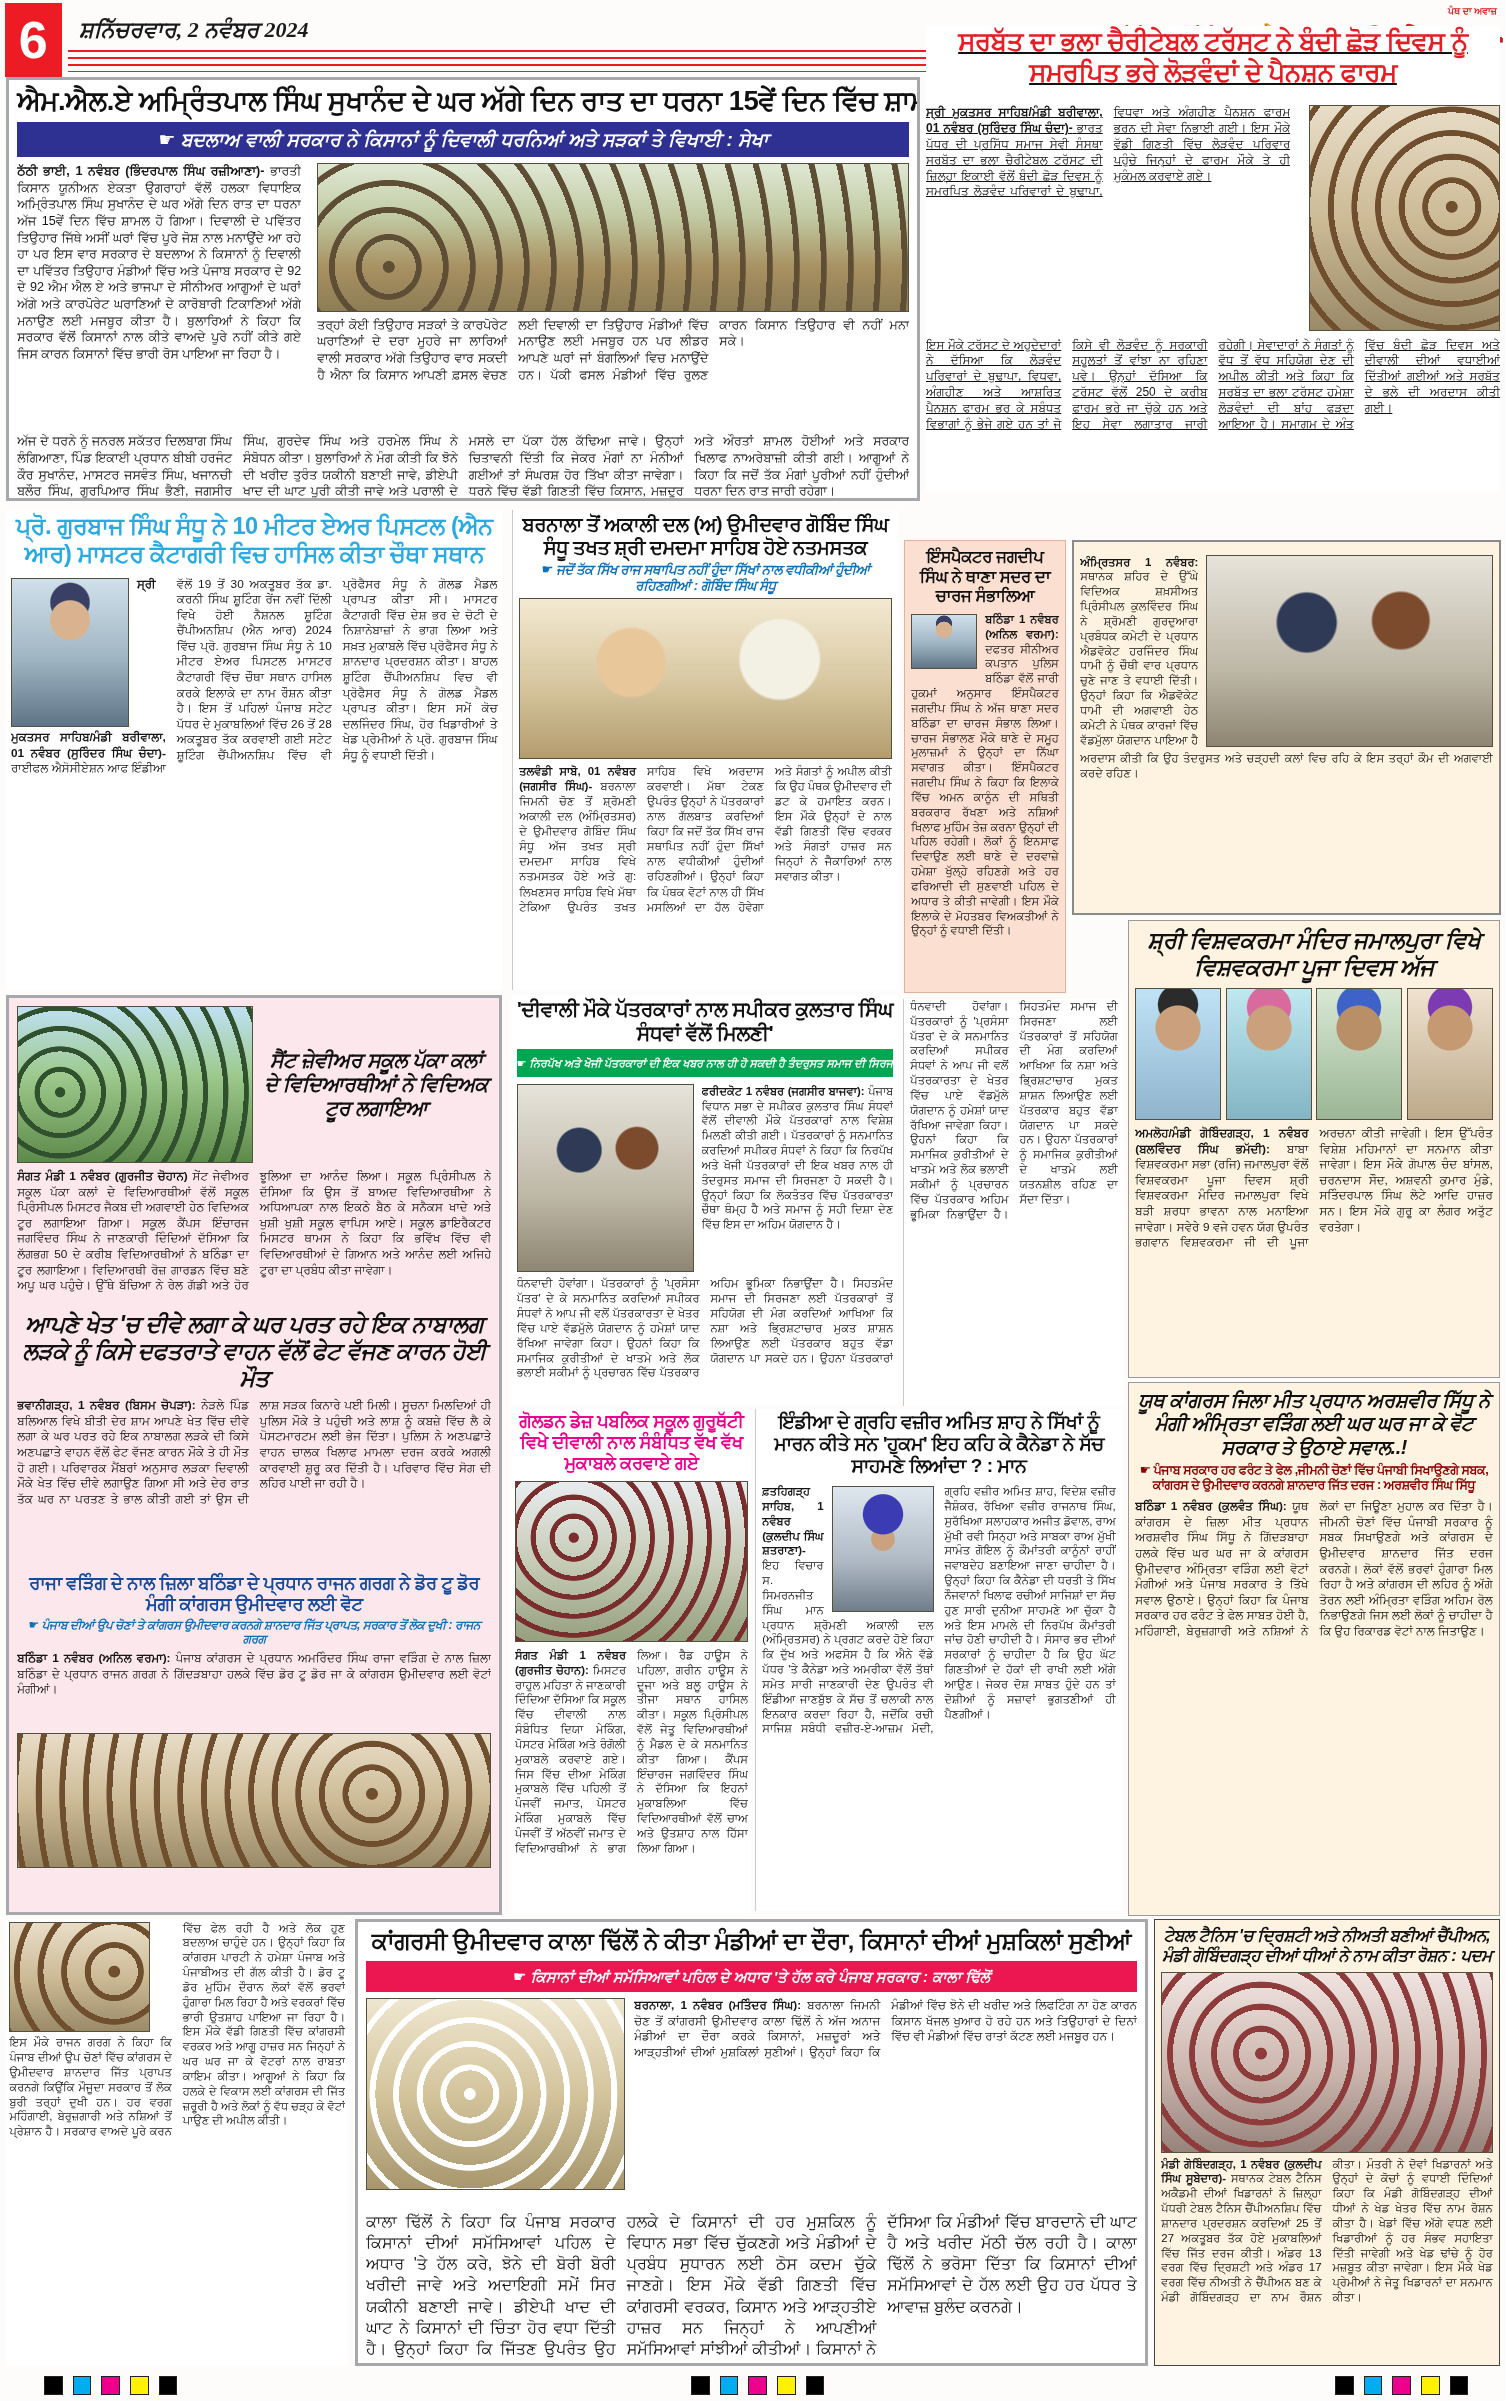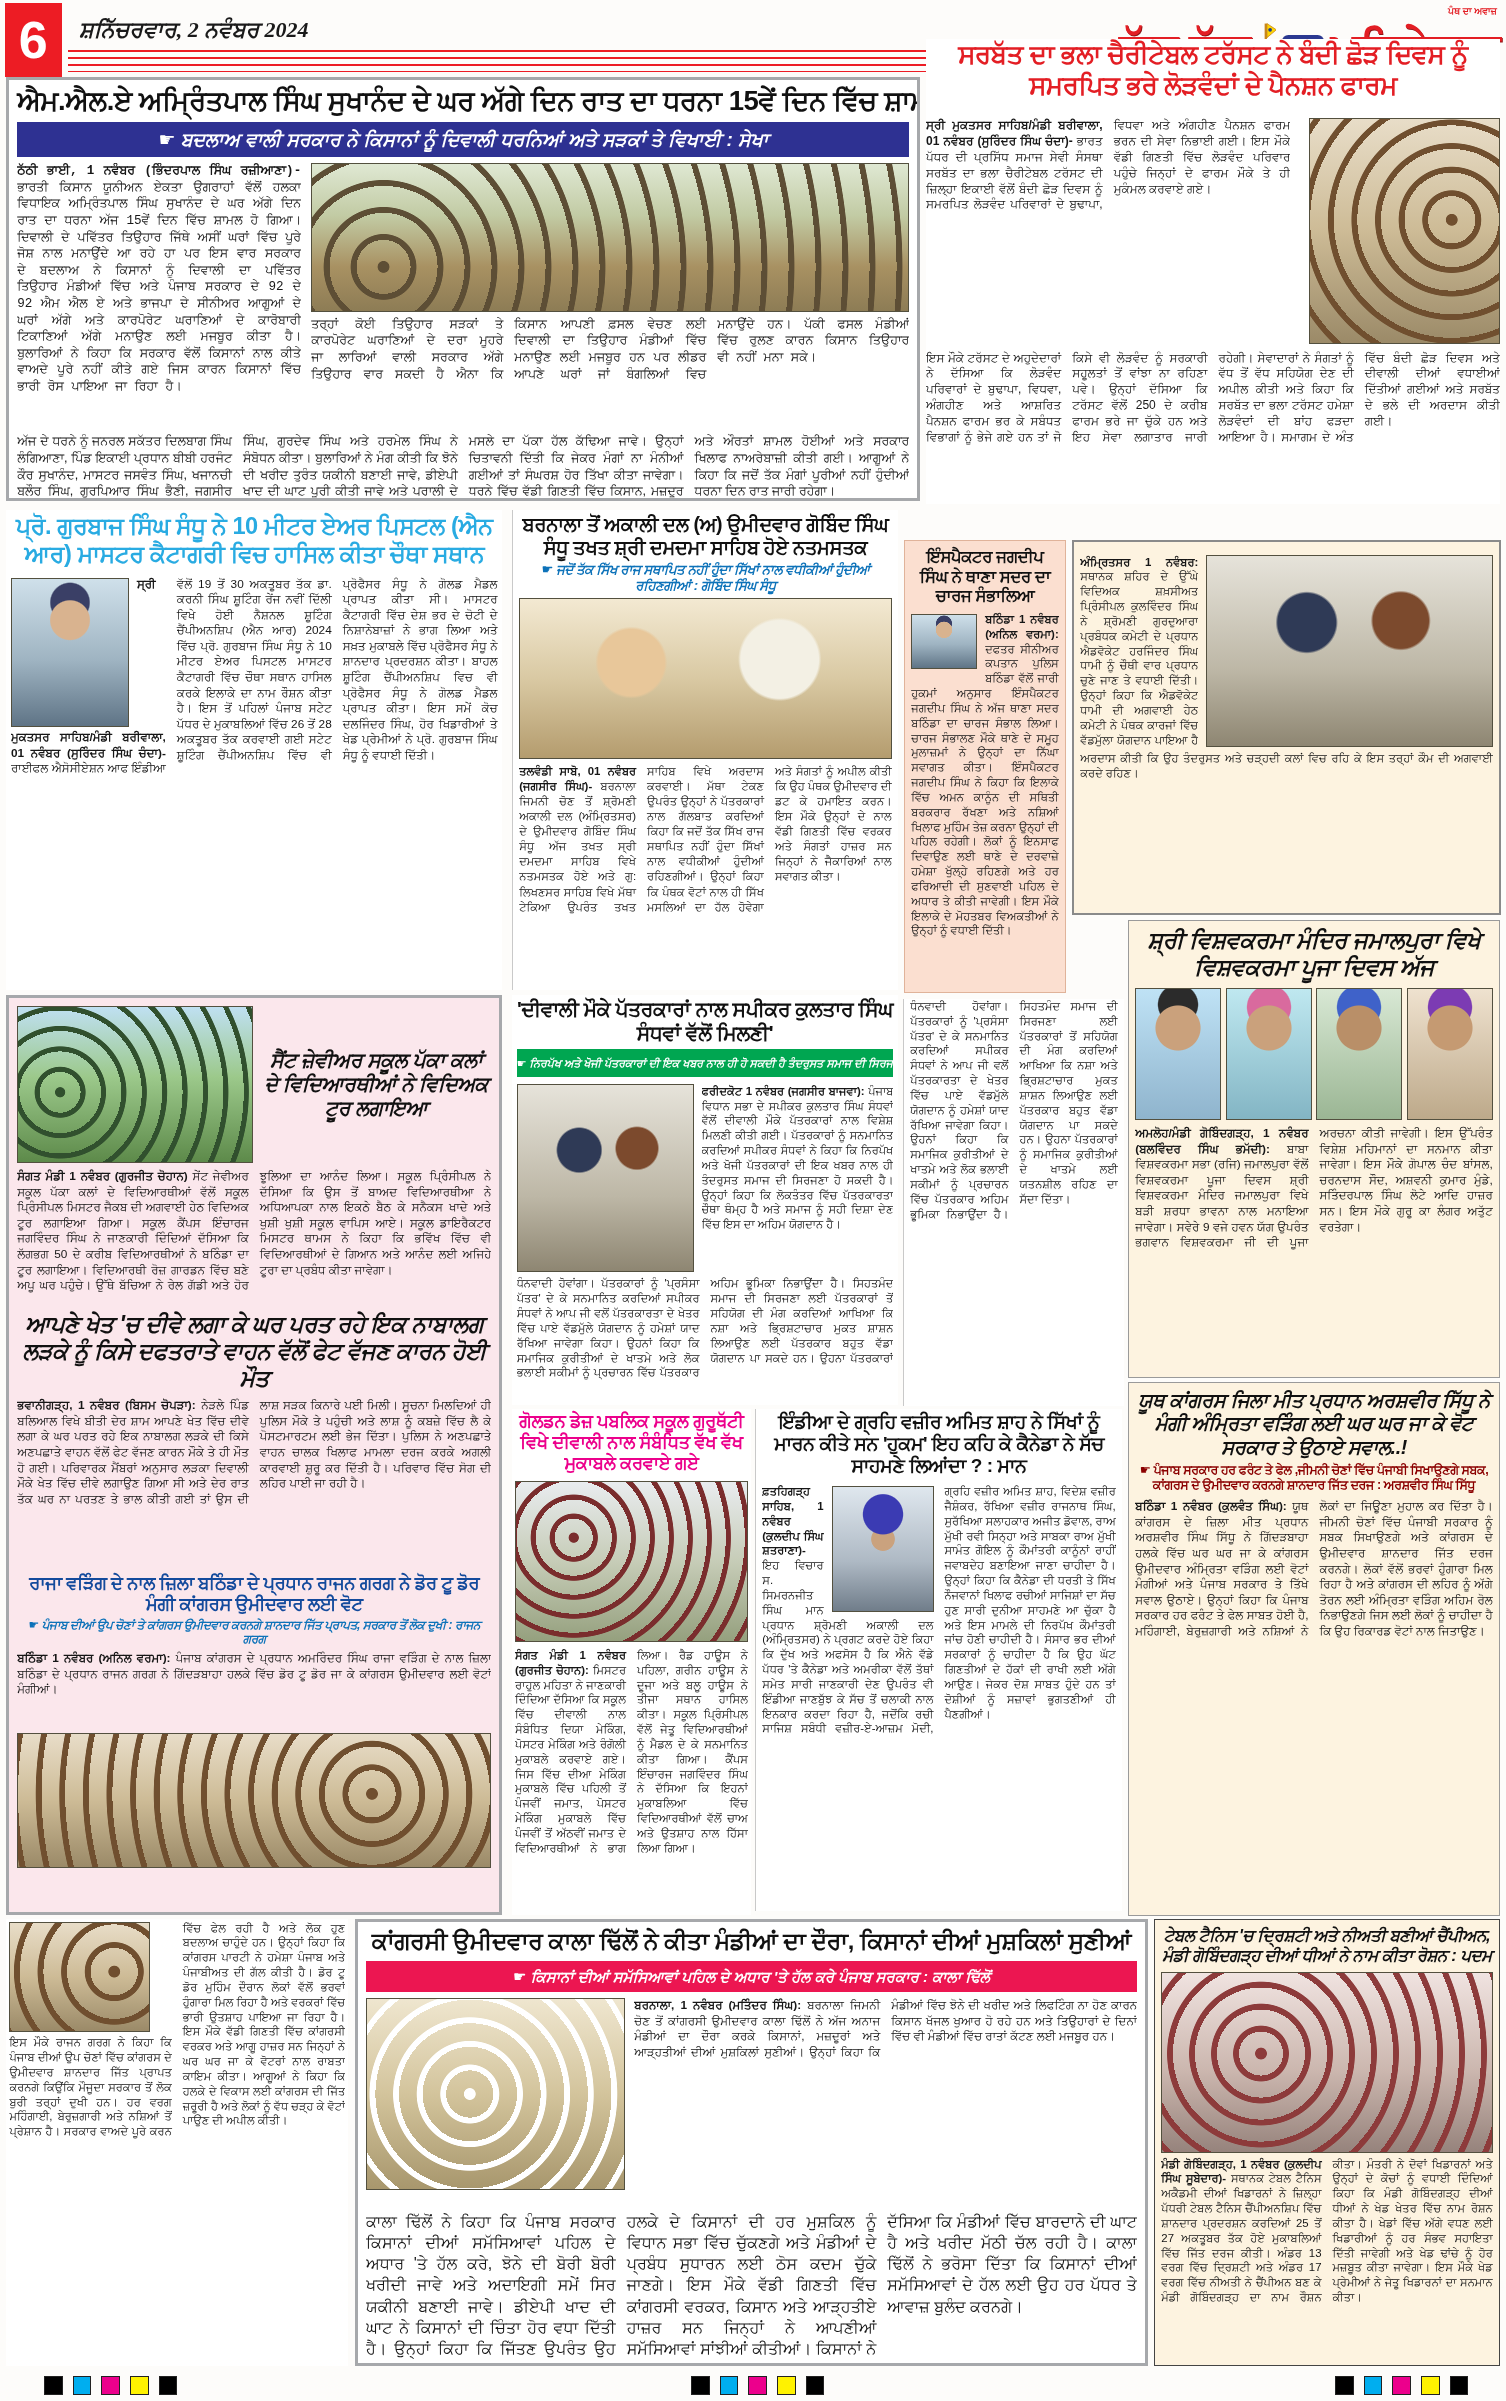--- a/index.html
+++ b/index.html
@@ -95,38 +95,38 @@
       </span>
       <span class="mh-da">ਦਾ</span>
       <span class="mh-red">ਪਹਿਰੇਦਾਰ</span>
       <span id="tagline">ਪੰਥ ਦਾ ਅਵਾਜ਼</span>
     </div>
   </div>
 
   <div class="sec" style="left:6.3px;top:77px;width:914px;height:424px;border:3.1px solid #a6a8ab;background:#fff;padding:4.7px 7.9px;">
     <div class="hl" style="font-size:27.5px;white-space:nowrap;">ਐਮ.ਐਲ.ਏ ਅਮ੍ਰਿੰਤਪਾਲ ਸਿੰਘ ਸੁਖਾਨੰਦ ਦੇ ਘਰ ਅੱਗੇ ਦਿਨ ਰਾਤ ਦਾ ਧਰਨਾ 15ਵੇਂ ਦਿਨ ਵਿੱਚ ਸ਼ਾਮਲ : ਬੀਕੇਯੂ ਏਕਤਾ ਉਗਰਾਹਾਂ</div>
     <div class="bar" style="background:#2e3192;font-size:19px;height:35px;line-height:35px;margin-top:4.7px;">☛ ਬਦਲਾਅ ਵਾਲੀ ਸਰਕਾਰ ਨੇ ਕਿਸਾਨਾਂ ਨੂੰ ਦਿਵਾਲੀ ਧਰਨਿਆਂ ਅਤੇ ਸੜਕਾਂ ਤੇ ਵਿਖਾਈ : ਸੇਖਾ</div>
-    <div style="display:flex;gap:10px;margin-top:6.3px;font-family:Liberation Mono, monospace;">
+    <div style="display:flex;gap:16px;margin-top:6.3px;">
       <div class="body" style="width:284px;height:264px;overflow:hidden;">
         <span class="byline">ਠੱਠੀ ਭਾਈ, 1 ਨਵੰਬਰ (ਭਿੰਦਰਪਾਲ ਸਿੰਘ ਰਜ਼ੀਆਣਾ)-</span>
         <span>ਭਾਰਤੀ ਕਿਸਾਨ ਯੂਨੀਅਨ ਏਕਤਾ ਉਗਰਾਹਾਂ ਵੱਲੋਂ ਹਲਕਾ ਵਿਧਾਇਕ ਅਮ੍ਰਿੰਤਪਾਲ ਸਿੰਘ ਸੁਖਾਨੰਦ ਦੇ ਘਰ ਅੱਗੇ ਦਿਨ ਰਾਤ ਦਾ ਧਰਨਾ ਅੱਜ 15ਵੇਂ ਦਿਨ ਵਿੱਚ ਸ਼ਾਮਲ ਹੋ ਗਿਆ। ਦਿਵਾਲੀ ਦੇ ਪਵਿੱਤਰ ਤਿਉਹਾਰ ਜਿੱਥੇ ਅਸੀਂ ਘਰਾਂ ਵਿੱਚ ਪੂਰੇ ਜੋਸ਼ ਨਾਲ ਮਨਾਉਂਦੇ ਆ ਰਹੇ ਹਾ ਪਰ ਇਸ ਵਾਰ ਸਰਕਾਰ ਦੇ ਬਦਲਾਅ ਨੇ ਕਿਸਾਨਾਂ ਨੂੰ ਦਿਵਾਲੀ ਦਾ ਪਵਿੱਤਰ ਤਿਉਹਾਰ ਮੰਡੀਆਂ ਵਿੱਚ ਅਤੇ ਪੰਜਾਬ ਸਰਕਾਰ ਦੇ 92 ਦੇ 92 ਐਮ ਐਲ ਏ ਅਤੇ ਭਾਜਪਾ ਦੇ ਸੀਨੀਅਰ ਆਗੂਆਂ ਦੇ ਘਰਾਂ ਅੱਗੇ ਅਤੇ ਕਾਰਪੋਰੇਟ ਘਰਾਣਿਆਂ ਦੇ ਕਾਰੋਬਾਰੀ ਟਿਕਾਣਿਆਂ ਅੱਗੇ ਮਨਾਉਣ ਲਈ ਮਜਬੂਰ ਕੀਤਾ ਹੈ। ਬੁਲਾਰਿਆਂ ਨੇ ਕਿਹਾ ਕਿ ਸਰਕਾਰ ਵੱਲੋਂ ਕਿਸਾਨਾਂ ਨਾਲ ਕੀਤੇ ਵਾਅਦੇ ਪੂਰੇ ਨਹੀਂ ਕੀਤੇ ਗਏ ਜਿਸ ਕਾਰਨ ਕਿਸਾਨਾਂ ਵਿੱਚ ਭਾਰੀ ਰੋਸ ਪਾਇਆ ਜਾ ਰਿਹਾ ਹੈ।</span>
       </div>
       <div style="flex:1;">
         <div class="photo p-crowd" style="width:100%;height:149px;"></div>
         <div class="body cols3" style="height:108px;margin-top:4.7px;overflow:hidden;">
           <span>ਤਰ੍ਹਾਂ ਕੋਈ ਤਿਉਹਾਰ ਸੜਕਾਂ ਤੇ ਕਾਰਪੋਰੇਟ ਘਰਾਣਿਆਂ ਦੇ ਦਰਾ ਮੂਹਰੇ ਜਾ ਲਾਰਿਆਂ ਵਾਲੀ ਸਰਕਾਰ ਅੱਗੇ ਤਿਉਹਾਰ ਵਾਰ ਸਕਦੀ ਹੈ ਐਨਾ ਕਿ ਕਿਸਾਨ ਆਪਣੀ ਫ਼ਸਲ ਵੇਚਣ ਲਈ ਦਿਵਾਲੀ ਦਾ ਤਿਉਹਾਰ ਮੰਡੀਆਂ ਵਿੱਚ ਮਨਾਉਣ ਲਈ ਮਜਬੂਰ ਹਨ ਪਰ ਲੀਡਰ ਆਪਣੇ ਘਰਾਂ ਜਾਂ ਬੰਗਲਿਆਂ ਵਿਚ ਮਨਾਉਂਦੇ ਹਨ। ਪੱਕੀ ਫਸਲ ਮੰਡੀਆਂ ਵਿੱਚ ਰੁਲਣ ਕਾਰਨ ਕਿਸਾਨ ਤਿਉਹਾਰ ਵੀ ਨਹੀਂ ਮਨਾ ਸਕੇ।</span>
         </div>
       </div>
     </div>
     <div class="body cols4" style="margin-top:6.3px;height:111px;overflow:hidden;">
       <span>ਅੱਜ ਦੇ ਧਰਨੇ ਨੂੰ ਜਨਰਲ ਸਕੱਤਰ ਦਿਲਬਾਗ ਸਿੰਘ ਲੰਗਿਆਣਾ, ਪਿੰਡ ਇਕਾਈ ਪ੍ਰਧਾਨ ਬੀਬੀ ਹਰਜੰਟ ਕੌਰ ਸੁਖਾਨੰਦ, ਮਾਸਟਰ ਜਸਵੰਤ ਸਿੰਘ, ਖਜਾਨਚੀ ਬਲੌਰ ਸਿੰਘ, ਗੁਰਪਿਆਰ ਸਿੰਘ ਭੈਣੀ, ਜਗਸੀਰ ਸਿੰਘ, ਗੁਰਦੇਵ ਸਿੰਘ ਅਤੇ ਹਰਮੇਲ ਸਿੰਘ ਨੇ ਸੰਬੋਧਨ ਕੀਤਾ। ਬੁਲਾਰਿਆਂ ਨੇ ਮੰਗ ਕੀਤੀ ਕਿ ਝੋਨੇ ਦੀ ਖਰੀਦ ਤੁਰੰਤ ਯਕੀਨੀ ਬਣਾਈ ਜਾਵੇ, ਡੀਏਪੀ ਖਾਦ ਦੀ ਘਾਟ ਪੂਰੀ ਕੀਤੀ ਜਾਵੇ ਅਤੇ ਪਰਾਲੀ ਦੇ ਮਸਲੇ ਦਾ ਪੱਕਾ ਹੱਲ ਕੱਢਿਆ ਜਾਵੇ। ਉਨ੍ਹਾਂ ਚਿਤਾਵਨੀ ਦਿੱਤੀ ਕਿ ਜੇਕਰ ਮੰਗਾਂ ਨਾ ਮੰਨੀਆਂ ਗਈਆਂ ਤਾਂ ਸੰਘਰਸ਼ ਹੋਰ ਤਿੱਖਾ ਕੀਤਾ ਜਾਵੇਗਾ। ਧਰਨੇ ਵਿੱਚ ਵੱਡੀ ਗਿਣਤੀ ਵਿੱਚ ਕਿਸਾਨ, ਮਜ਼ਦੂਰ ਅਤੇ ਔਰਤਾਂ ਸ਼ਾਮਲ ਹੋਈਆਂ ਅਤੇ ਸਰਕਾਰ ਖਿਲਾਫ ਨਾਅਰੇਬਾਜ਼ੀ ਕੀਤੀ ਗਈ। ਆਗੂਆਂ ਨੇ ਕਿਹਾ ਕਿ ਜਦੋਂ ਤੱਕ ਮੰਗਾਂ ਪੂਰੀਆਂ ਨਹੀਂ ਹੁੰਦੀਆਂ ਧਰਨਾ ਦਿਨ ਰਾਤ ਜਾਰੀ ਰਹੇਗਾ।</span>
     </div>
   </div>
 
-  <div class="sec" style="left:926px;top:39px;width:574px;height:465px;background:#fff;">
+  <div class="sec" style="left:926px;top:26px;width:574px;height:465px;background:#fff;text-decoration:underline;">
     <div class="hl" style="font-size:26px;color:#e31e24;">ਸਰਬੱਤ ਦਾ ਭਲਾ ਚੈਰੀਟੇਬਲ ਟਰੱਸਟ ਨੇ ਬੰਦੀ ਛੋੜ ਦਿਵਸ ਨੂੰ ਸਮਰਪਿਤ ਭਰੇ ਲੋੜਵੰਦਾਂ ਦੇ ਪੈਨਸ਼ਨ ਫਾਰਮ</div>
     <div style="display:flex;gap:19px;margin-top:18px;">
       <div class="body cols2" style="width:367px;height:226px;overflow:hidden;font-size:12px;">
         <span class="byline">ਸ੍ਰੀ ਮੁਕਤਸਰ ਸਾਹਿਬ/ਮੰਡੀ ਬਰੀਵਾਲਾ, 01 ਨਵੰਬਰ (ਸੁਰਿੰਦਰ ਸਿੰਘ ਚੰਦਾ)-</span>
         <span>ਭਾਰਤ ਪੱਧਰ ਦੀ ਪ੍ਰਸਿੱਧ ਸਮਾਜ ਸੇਵੀ ਸੰਸਥਾ ਸਰਬੱਤ ਦਾ ਭਲਾ ਚੈਰੀਟੇਬਲ ਟਰੱਸਟ ਦੀ ਜ਼ਿਲ੍ਹਾ ਇਕਾਈ ਵੱਲੋਂ ਬੰਦੀ ਛੋੜ ਦਿਵਸ ਨੂੰ ਸਮਰਪਿਤ ਲੋੜਵੰਦ ਪਰਿਵਾਰਾਂ ਦੇ ਬੁਢਾਪਾ, ਵਿਧਵਾ ਅਤੇ ਅੰਗਹੀਣ ਪੈਨਸ਼ਨ ਫਾਰਮ ਭਰਨ ਦੀ ਸੇਵਾ ਨਿਭਾਈ ਗਈ। ਇਸ ਮੌਕੇ ਵੱਡੀ ਗਿਣਤੀ ਵਿੱਚ ਲੋੜਵੰਦ ਪਰਿਵਾਰ ਪਹੁੰਚੇ ਜਿਨ੍ਹਾਂ ਦੇ ਫਾਰਮ ਮੌਕੇ ਤੇ ਹੀ ਮੁਕੰਮਲ ਕਰਵਾਏ ਗਏ।</span>
       </div>
       <div class="photo p-street" style="width:192px;height:226px;"></div>
     </div>
     <div class="body cols4" style="margin-top:6.3px;height:154px;overflow:hidden;font-size:12px;">
       <span>ਇਸ ਮੌਕੇ ਟਰੱਸਟ ਦੇ ਅਹੁਦੇਦਾਰਾਂ ਨੇ ਦੱਸਿਆ ਕਿ ਲੋੜਵੰਦ ਪਰਿਵਾਰਾਂ ਦੇ ਬੁਢਾਪਾ, ਵਿਧਵਾ, ਅੰਗਹੀਣ ਅਤੇ ਆਸ਼ਰਿਤ ਪੈਨਸ਼ਨ ਫਾਰਮ ਭਰ ਕੇ ਸਬੰਧਤ ਵਿਭਾਗਾਂ ਨੂੰ ਭੇਜੇ ਗਏ ਹਨ ਤਾਂ ਜੋ ਕਿਸੇ ਵੀ ਲੋੜਵੰਦ ਨੂੰ ਸਰਕਾਰੀ ਸਹੂਲਤਾਂ ਤੋਂ ਵਾਂਝਾ ਨਾ ਰਹਿਣਾ ਪਵੇ। ਉਨ੍ਹਾਂ ਦੱਸਿਆ ਕਿ ਟਰੱਸਟ ਵੱਲੋਂ 250 ਦੇ ਕਰੀਬ ਫਾਰਮ ਭਰੇ ਜਾ ਚੁੱਕੇ ਹਨ ਅਤੇ ਇਹ ਸੇਵਾ ਲਗਾਤਾਰ ਜਾਰੀ ਰਹੇਗੀ। ਸੇਵਾਦਾਰਾਂ ਨੇ ਸੰਗਤਾਂ ਨੂੰ ਵੱਧ ਤੋਂ ਵੱਧ ਸਹਿਯੋਗ ਦੇਣ ਦੀ ਅਪੀਲ ਕੀਤੀ ਅਤੇ ਕਿਹਾ ਕਿ ਸਰਬੱਤ ਦਾ ਭਲਾ ਟਰੱਸਟ ਹਮੇਸ਼ਾ ਲੋੜਵੰਦਾਂ ਦੀ ਬਾਂਹ ਫੜਦਾ ਆਇਆ ਹੈ। ਸਮਾਗਮ ਦੇ ਅੰਤ ਵਿੱਚ ਬੰਦੀ ਛੋੜ ਦਿਵਸ ਅਤੇ ਦੀਵਾਲੀ ਦੀਆਂ ਵਧਾਈਆਂ ਦਿੱਤੀਆਂ ਗਈਆਂ ਅਤੇ ਸਰਬੱਤ ਦੇ ਭਲੇ ਦੀ ਅਰਦਾਸ ਕੀਤੀ ਗਈ।</span>

